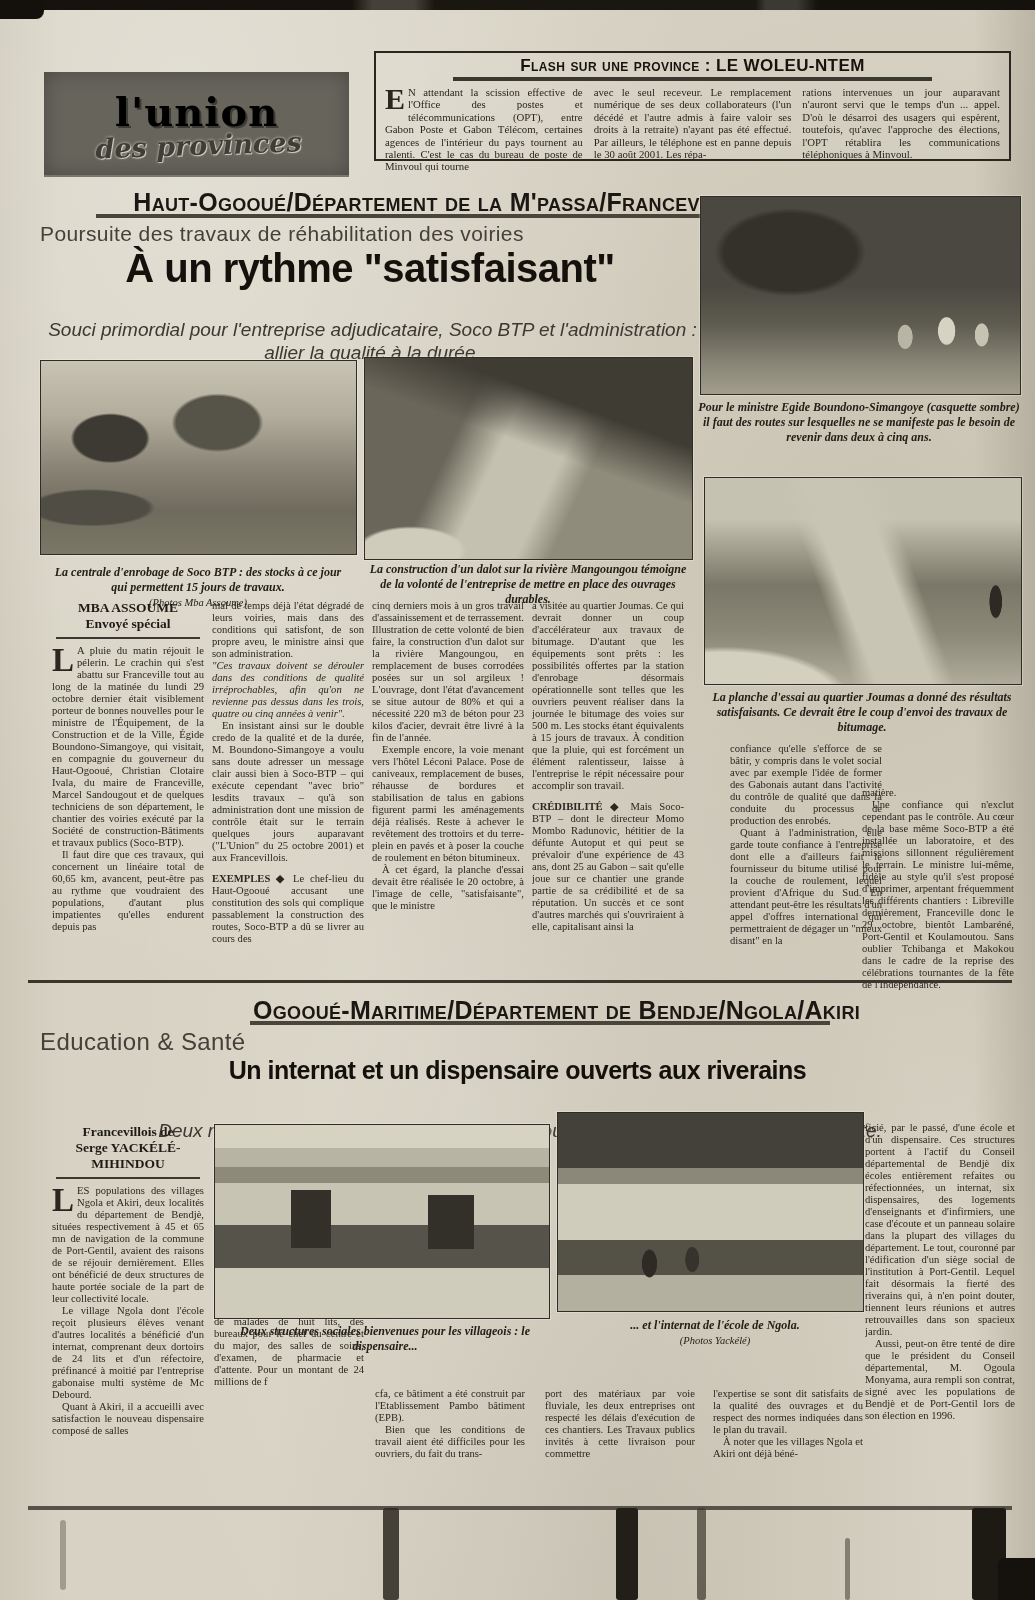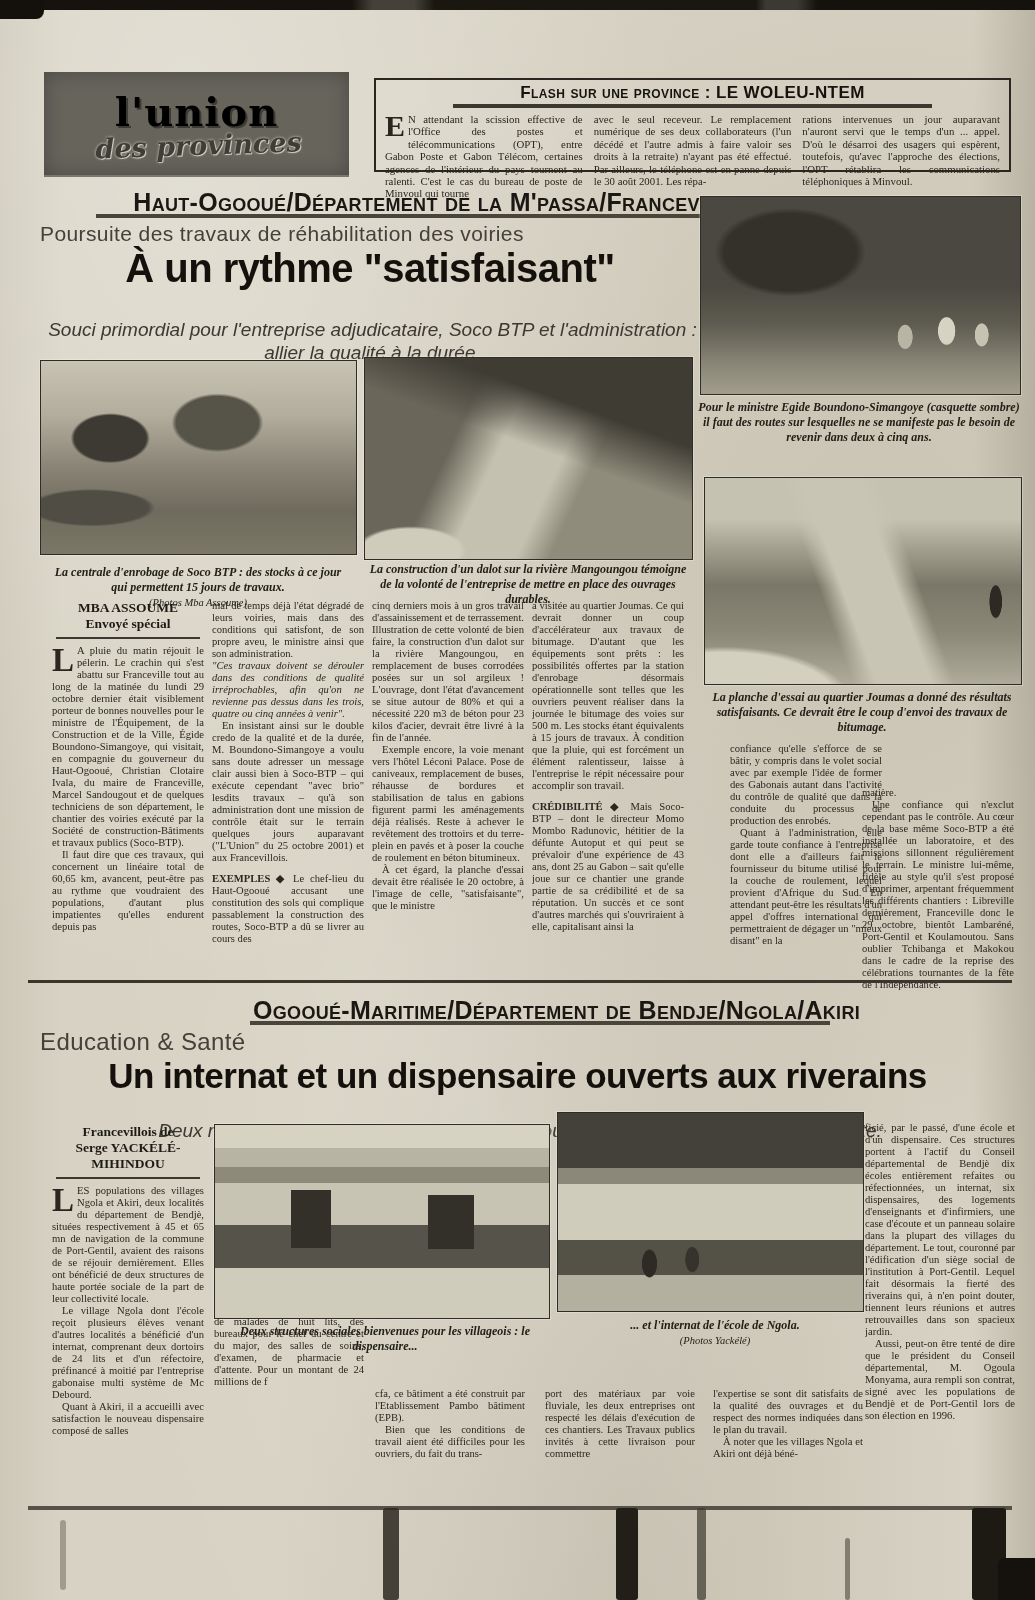--- a/index.html
+++ b/index.html
@@ -33,21 +33,21 @@
   
   #mast{left:44px;top:72px;width:305px;height:103px;background:#67645c;
     box-shadow:inset 0 0 20px rgba(0,0,0,.28), 0 2px 0 rgba(40,37,30,.55);text-align:center;}
   #mast-title{font-family:"DejaVu Serif",serif;font-weight:bold;font-size:40px;line-height:60px;
     color:#000000;letter-spacing:1px;text-shadow:2px 2px 0 rgba(28,26,20,.55);margin-top:10px;}
   #mast-sub{font-family:"DejaVu Serif",serif;font-style:italic;font-weight:bold;font-size:27px;
     color:#3f3d36;transform:rotate(-2deg);margin-top:-12px;padding-left:4px;
     text-shadow:0 0 3px rgba(235,232,220,.85),1px 1px 0 rgba(235,232,220,.7);}
 
   
-  #flash{left:374px;top:78px;width:637px;height:94px;border:2px solid #2a2721;background:rgba(255,255,255,.06);
+  #flash{left:374px;top:51px;width:637px;height:110px;border:2px solid #2a2721;background:rgba(255,255,255,.06);
     padding:3px 9px;box-sizing:border-box;}
   #flash-title{font-family:"Liberation Sans",sans-serif;font-weight:bold;font-variant:small-caps;
     font-size:17px;letter-spacing:.4px;text-align:center;color:#16130e;}
   #flash-rule{width:78%;height:4px;background:#3b3830;margin:1px auto 5px;}
   #flash-cols{display:flex;gap:11px;}
   .flash-col{flex:1;font-size:10.8px;line-height:12.4px;text-align:justify;color:#29261f;}
   .flash-col .dropcap{font-size:30px;line-height:24px;padding:1px 3px 0 0;}
 
   
   .section-head{font-family:"Liberation Sans",sans-serif;font-weight:bold;font-variant:small-caps;
@@ -112,21 +112,21 @@
   #a1c3{left:372px;top:600px;width:152px;height:378px;}
   #a1c4{left:532px;top:600px;width:152px;height:378px;}
   #a1c5{left:700px;top:743px;width:152px;height:235px;margin-left:30px;}
   #a1c6{left:862px;top:743px;width:152px;height:235px;margin-top:44px;}
   #divider{left:28px;top:980px;width:984px;height:3px;background:#3a362e;}
 
   
   #a2-sec{left:180px;top:996px;width:680px;}
   #a2-sec-ul{left:250px;top:1021px;width:580px;}
   #a2-kicker{left:40px;top:1028px;font-size:24px;}
-  #a2-headline{left:40px;top:1056px;width:955px;font-size:35px;}
+  #a2-headline{left:40px;top:1056px;width:955px;font-size:25px;}
   #a2-standfirst{left:140px;top:1104px;width:760px;font-size:19px;}
   #ph-disp{left:214px;top:1124px;width:334px;height:193px;
     background:
       linear-gradient(#332f29,#332f29) 26% 48%/40px 58px no-repeat,
       linear-gradient(#332f29,#332f29) 74% 50%/46px 54px no-repeat,
       linear-gradient(180deg,#d7d3c3 0 12%, #b8b4a3 12% 22%, #8e8a7a 22% 30%, transparent 30%),
       linear-gradient(180deg, transparent 0 30%, #c8c4b3 30% 52%, #56534a 52% 74%, #cfccbb 74% 100%),
       #a5a191;}
   #ph-inter{left:557px;top:1112px;width:305px;height:198px;
     background:

